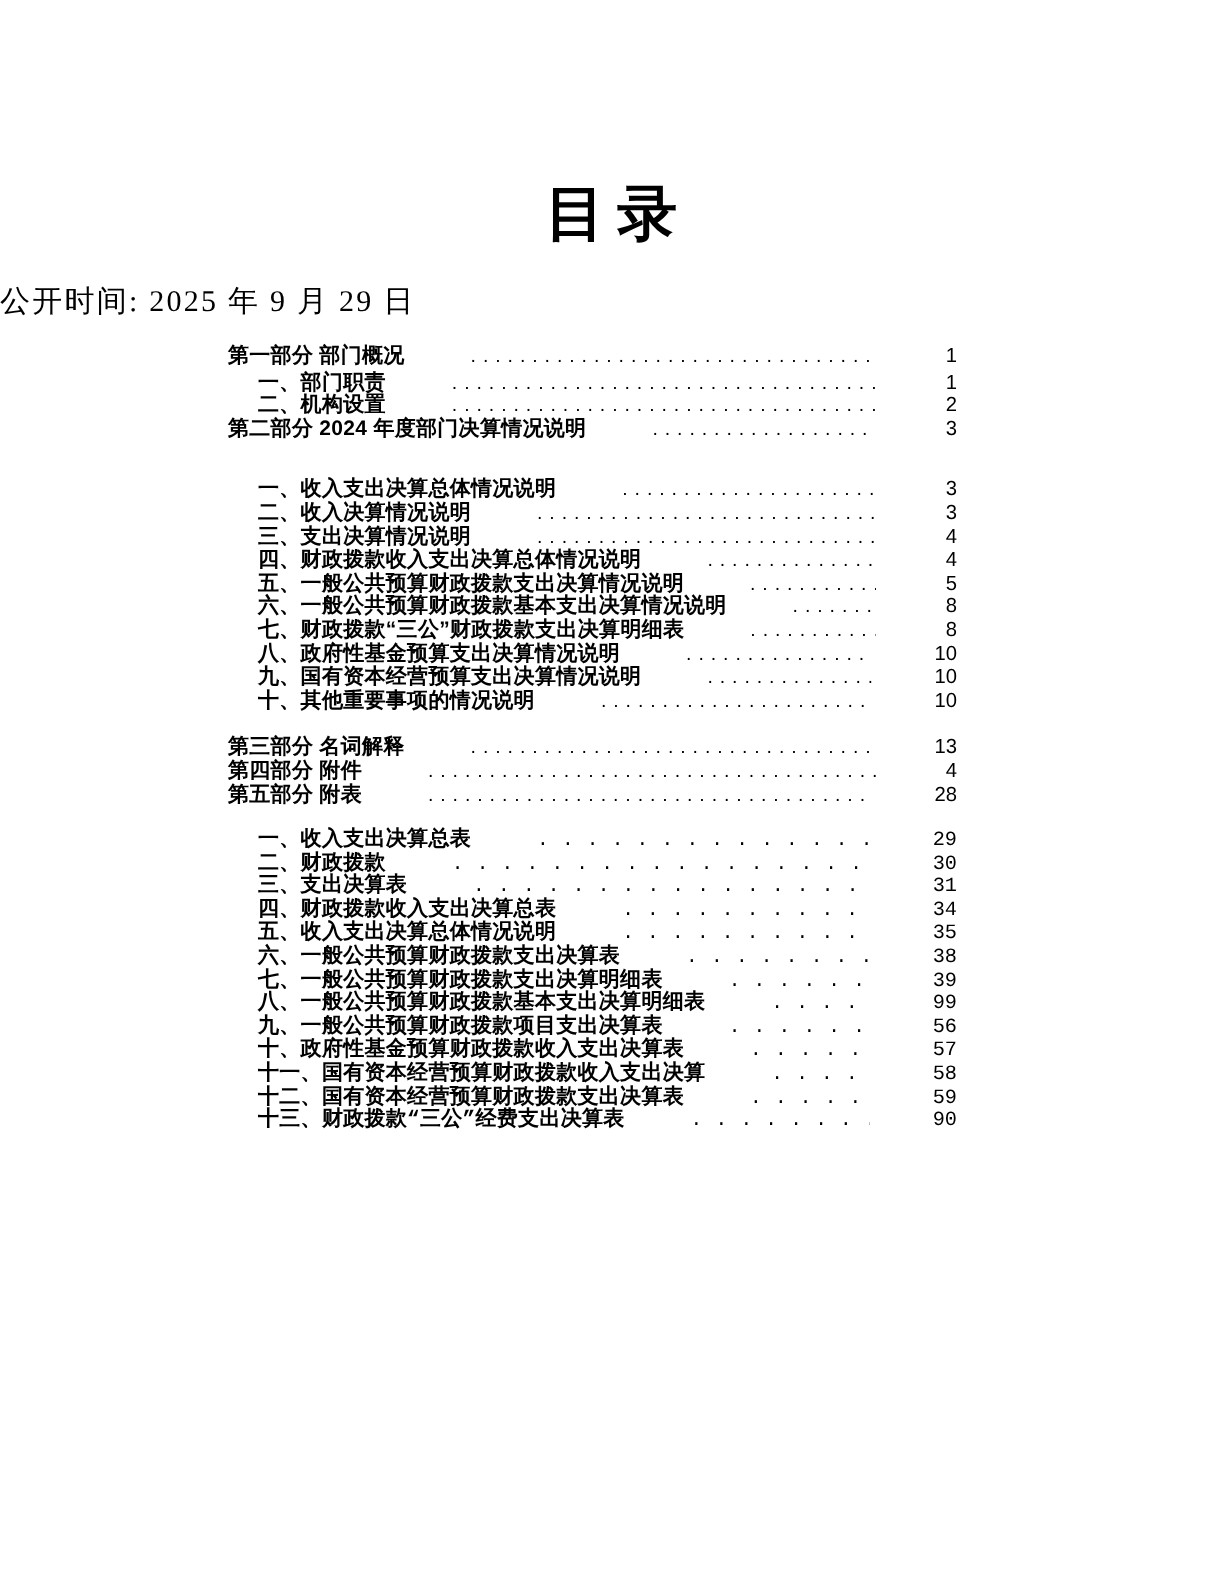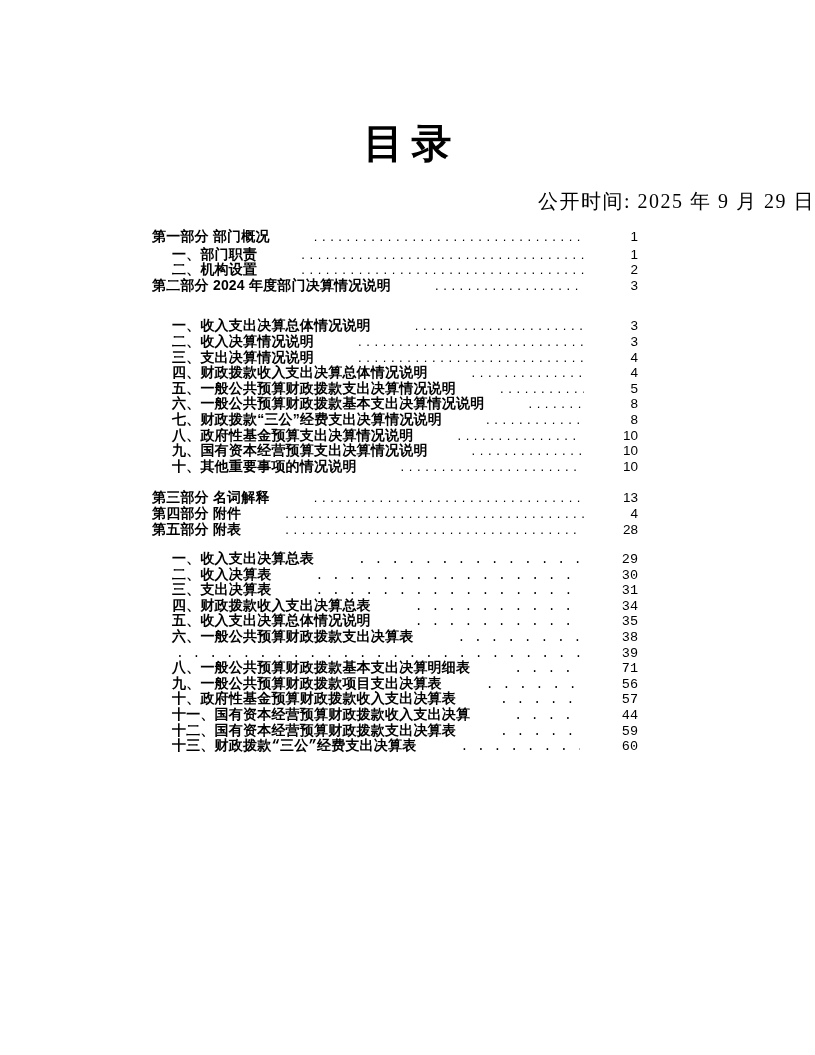--- a/index.html
+++ b/index.html
@@ -24,21 +24,21 @@
     line-height: 48px;
     letter-spacing: 8px;
     text-indent: 8px;
     font-family: "Liberation Sans", sans-serif;
   }
   .publish-line {
     position: absolute;
     top: 186px;
     left: 0;
     width: 100%;
-    text-align: right;
+    text-align: left;
     font-family: "Liberation Serif", "DejaVu Serif", serif;
     font-size: 20px;
     line-height: 30px;
     letter-spacing: 1.5px;
     white-space: pre;
   }
   .toc {
     position: absolute;
     top: 229px;
     left: 152px;
@@ -142,21 +142,21 @@
           <span class="toc-label">五、一般公共预算财政拨款支出决算情况说明</span>
           <span class="toc-leader">. . . . . . . . . . . . . . . . . . . . . . . . . . . . . . . . . . . . . . . . . . . . . . . . . . . . . . . . . . . . . . . . . . . . . . . . . . . . . . . . . . . . . . . . . . . . . . . . . . . . . . . . . . . . . . </span>
           <span class="toc-page">5</span>
         </div>
         <div class="toc-row item">
           <span class="toc-label">六、一般公共预算财政拨款基本支出决算情况说明</span>
           <span class="toc-leader">. . . . . . . . . . . . . . . . . . . . . . . . . . . . . . . . . . . . . . . . . . . . . . . . . . . . . . . . . . . . . . . . . . . . . . . . . . . . . . . . . . . . . . . . . . . . . . . . . . . . . . . . . . . . . . </span>
           <span class="toc-page">8</span>
         </div>
         <div class="toc-row item">
-          <span class="toc-label">七、财政拨款“三公”经费支出决算情况说明</span>
+          <span class="toc-label">七、财政拨款“三公”财政拨款支出决算明细表</span>
           <span class="toc-leader">. . . . . . . . . . . . . . . . . . . . . . . . . . . . . . . . . . . . . . . . . . . . . . . . . . . . . . . . . . . . . . . . . . . . . . . . . . . . . . . . . . . . . . . . . . . . . . . . . . . . . . . . . . . . . . </span>
           <span class="toc-page">8</span>
         </div>
         <div class="toc-row item">
           <span class="toc-label">八、政府性基金预算支出决算情况说明</span>
           <span class="toc-leader">. . . . . . . . . . . . . . . . . . . . . . . . . . . . . . . . . . . . . . . . . . . . . . . . . . . . . . . . . . . . . . . . . . . . . . . . . . . . . . . . . . . . . . . . . . . . . . . . . . . . . . . . . . . . . . </span>
           <span class="toc-page">10</span>
         </div>
         <div class="toc-row item">
           <span class="toc-label">九、国有资本经营预算支出决算情况说明</span>
@@ -186,21 +186,21 @@
           <span class="toc-page">28</span>
         </div>
       </div>
       <div class="toc-group items">
         <div class="toc-row item">
           <span class="toc-label">一、收入支出决算总表</span>
           <span class="toc-leader">. . . . . . . . . . . . . . . . . . . . . . . . . . . . . . . . . . . . . . . . . . . . . . . . . . . . . . . . . . . . . . . . . . . . . . . . . . . . . . . . . . . . . . . . . . . . . . . . . . . . . . . . . . . . . . </span>
           <span class="toc-page">29</span>
         </div>
         <div class="toc-row item">
-          <span class="toc-label">二、收入决算表</span>
+          <span class="toc-label">二、财政拨款</span>
           <span class="toc-leader">. . . . . . . . . . . . . . . . . . . . . . . . . . . . . . . . . . . . . . . . . . . . . . . . . . . . . . . . . . . . . . . . . . . . . . . . . . . . . . . . . . . . . . . . . . . . . . . . . . . . . . . . . . . . . . </span>
           <span class="toc-page">30</span>
         </div>
         <div class="toc-row item">
           <span class="toc-label">三、支出决算表</span>
           <span class="toc-leader">. . . . . . . . . . . . . . . . . . . . . . . . . . . . . . . . . . . . . . . . . . . . . . . . . . . . . . . . . . . . . . . . . . . . . . . . . . . . . . . . . . . . . . . . . . . . . . . . . . . . . . . . . . . . . . </span>
           <span class="toc-page">31</span>
         </div>
         <div class="toc-row item">
           <span class="toc-label">四、财政拨款收入支出决算总表</span>
@@ -211,48 +211,49 @@
           <span class="toc-label">五、收入支出决算总体情况说明</span>
           <span class="toc-leader">. . . . . . . . . . . . . . . . . . . . . . . . . . . . . . . . . . . . . . . . . . . . . . . . . . . . . . . . . . . . . . . . . . . . . . . . . . . . . . . . . . . . . . . . . . . . . . . . . . . . . . . . . . . . . . </span>
           <span class="toc-page">35</span>
         </div>
         <div class="toc-row item">
           <span class="toc-label">六、一般公共预算财政拨款支出决算表</span>
           <span class="toc-leader">. . . . . . . . . . . . . . . . . . . . . . . . . . . . . . . . . . . . . . . . . . . . . . . . . . . . . . . . . . . . . . . . . . . . . . . . . . . . . . . . . . . . . . . . . . . . . . . . . . . . . . . . . . . . . . </span>
           <span class="toc-page">38</span>
         </div>
         <div class="toc-row item">
+          <span class="toc-label">七、一般公共预算财政拨款支出决算明细表</span>
           <span class="toc-leader">. . . . . . . . . . . . . . . . . . . . . . . . . . . . . . . . . . . . . . . . . . . . . . . . . . . . . . . . . . . . . . . . . . . . . . . . . . . . . . . . . . . . . . . . . . . . . . . . . . . . . . . . . . . . . . </span>
           <span class="toc-page">39</span>
         </div>
         <div class="toc-row item">
           <span class="toc-label">八、一般公共预算财政拨款基本支出决算明细表</span>
           <span class="toc-leader">. . . . . . . . . . . . . . . . . . . . . . . . . . . . . . . . . . . . . . . . . . . . . . . . . . . . . . . . . . . . . . . . . . . . . . . . . . . . . . . . . . . . . . . . . . . . . . . . . . . . . . . . . . . . . . </span>
-          <span class="toc-page">71</span>
+          <span class="toc-page">99</span>
         </div>
         <div class="toc-row item">
           <span class="toc-label">九、一般公共预算财政拨款项目支出决算表</span>
           <span class="toc-leader">. . . . . . . . . . . . . . . . . . . . . . . . . . . . . . . . . . . . . . . . . . . . . . . . . . . . . . . . . . . . . . . . . . . . . . . . . . . . . . . . . . . . . . . . . . . . . . . . . . . . . . . . . . . . . . </span>
           <span class="toc-page">56</span>
         </div>
         <div class="toc-row item">
           <span class="toc-label">十、政府性基金预算财政拨款收入支出决算表</span>
           <span class="toc-leader">. . . . . . . . . . . . . . . . . . . . . . . . . . . . . . . . . . . . . . . . . . . . . . . . . . . . . . . . . . . . . . . . . . . . . . . . . . . . . . . . . . . . . . . . . . . . . . . . . . . . . . . . . . . . . . </span>
           <span class="toc-page">57</span>
         </div>
         <div class="toc-row item">
           <span class="toc-label">十一、国有资本经营预算财政拨款收入支出决算</span>
           <span class="toc-leader">. . . . . . . . . . . . . . . . . . . . . . . . . . . . . . . . . . . . . . . . . . . . . . . . . . . . . . . . . . . . . . . . . . . . . . . . . . . . . . . . . . . . . . . . . . . . . . . . . . . . . . . . . . . . . . </span>
-          <span class="toc-page">44</span>
+          <span class="toc-page">58</span>
         </div>
         <div class="toc-row item">
           <span class="toc-label">十二、国有资本经营预算财政拨款支出决算表</span>
           <span class="toc-leader">. . . . . . . . . . . . . . . . . . . . . . . . . . . . . . . . . . . . . . . . . . . . . . . . . . . . . . . . . . . . . . . . . . . . . . . . . . . . . . . . . . . . . . . . . . . . . . . . . . . . . . . . . . . . . . </span>
           <span class="toc-page">59</span>
         </div>
         <div class="toc-row item">
           <span class="toc-label">十三、财政拨款“三公”经费支出决算表</span>
           <span class="toc-leader">. . . . . . . . . . . . . . . . . . . . . . . . . . . . . . . . . . . . . . . . . . . . . . . . . . . . . . . . . . . . . . . . . . . . . . . . . . . . . . . . . . . . . . . . . . . . . . . . . . . . . . . . . . . . . . </span>
-          <span class="toc-page">60</span>
+          <span class="toc-page">90</span>
         </div>
       </div>
     </div>
 </div>
 
 </body></html>

